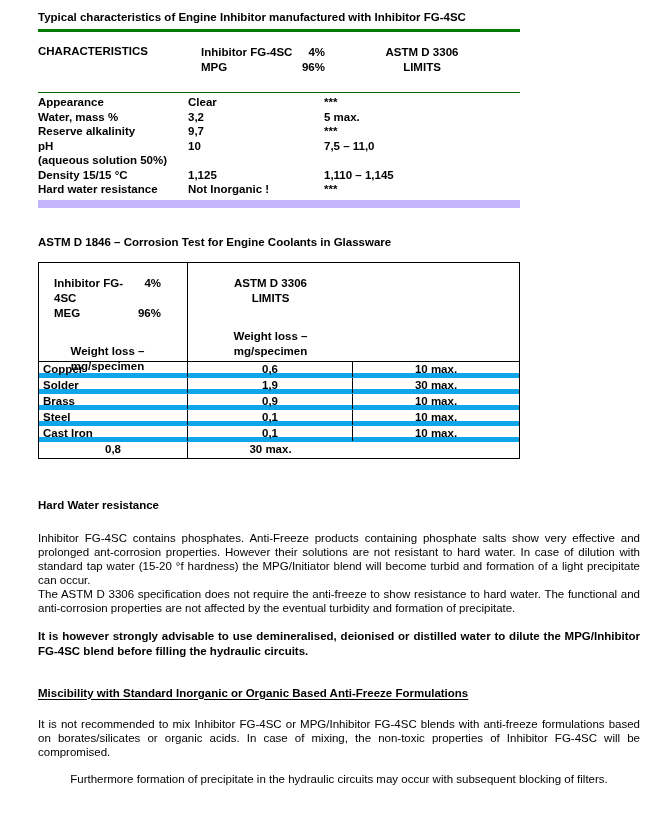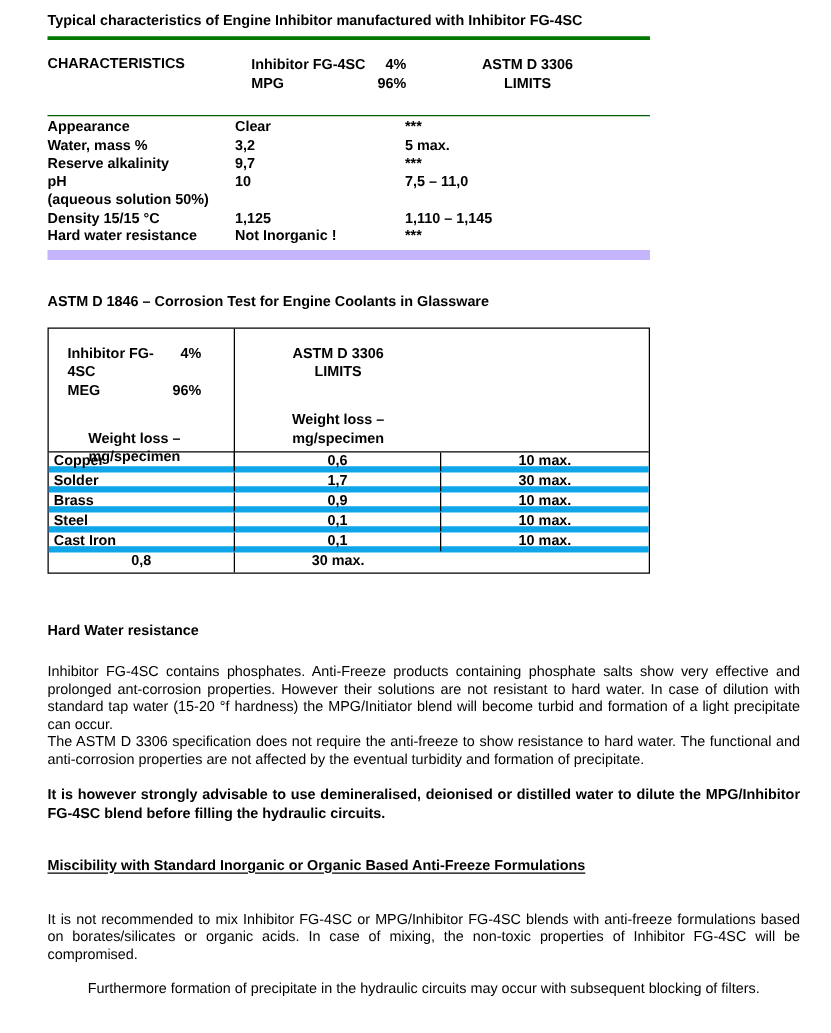--- a/index.html
+++ b/index.html
@@ -52,21 +52,21 @@
   .t2-row { display:grid; grid-template-columns:149px 165px 166px; height:16px; line-height:15px; border-bottom:5px solid #0ea5e9; }
   .t2-row:last-child { border-bottom:none; }
   .t2-row .c1 { padding-left:4px; border-right:1px solid #000; }
   .t2-row .c2 { text-align:center; border-right:1px solid #000; }
   .t2-row .c3 { text-align:center; }
 
   
   .para { width:602px; text-align:justify; line-height:14px; }
   .p-hw1 { margin-top:19px; }
   .p-adv { margin-top:14px; font-weight:bold; line-height:15px; }
-  .p-misc { margin-top:29px; }
+  .p-misc { margin-top:17px; }
   .p-final { margin-top:13px; text-align:center; }
 </style>
 </head>
 <body>
 
 <div class="content">
 
   <div class="doc-title">Typical characteristics of Engine Inhibitor manufactured with Inhibitor FG-4SC</div>
 
   <div class="tbl1">
@@ -153,21 +153,21 @@
         </div>
       </div>
     </div>
     <div class="t2-row">
       <div class="c1">Copper</div>
       <div class="c2">0,6</div>
       <div class="c3">10 max.</div>
     </div>
     <div class="t2-row">
       <div class="c1">Solder</div>
-      <div class="c2">1,7</div>
+      <div class="c2">1,9</div>
       <div class="c3">30 max.</div>
     </div>
     <div class="t2-row">
       <div class="c1">Brass</div>
       <div class="c2">0,9</div>
       <div class="c3">10 max.</div>
     </div>
     <div class="t2-row">
       <div class="c1">Steel</div>
       <div class="c2">0,1</div>

